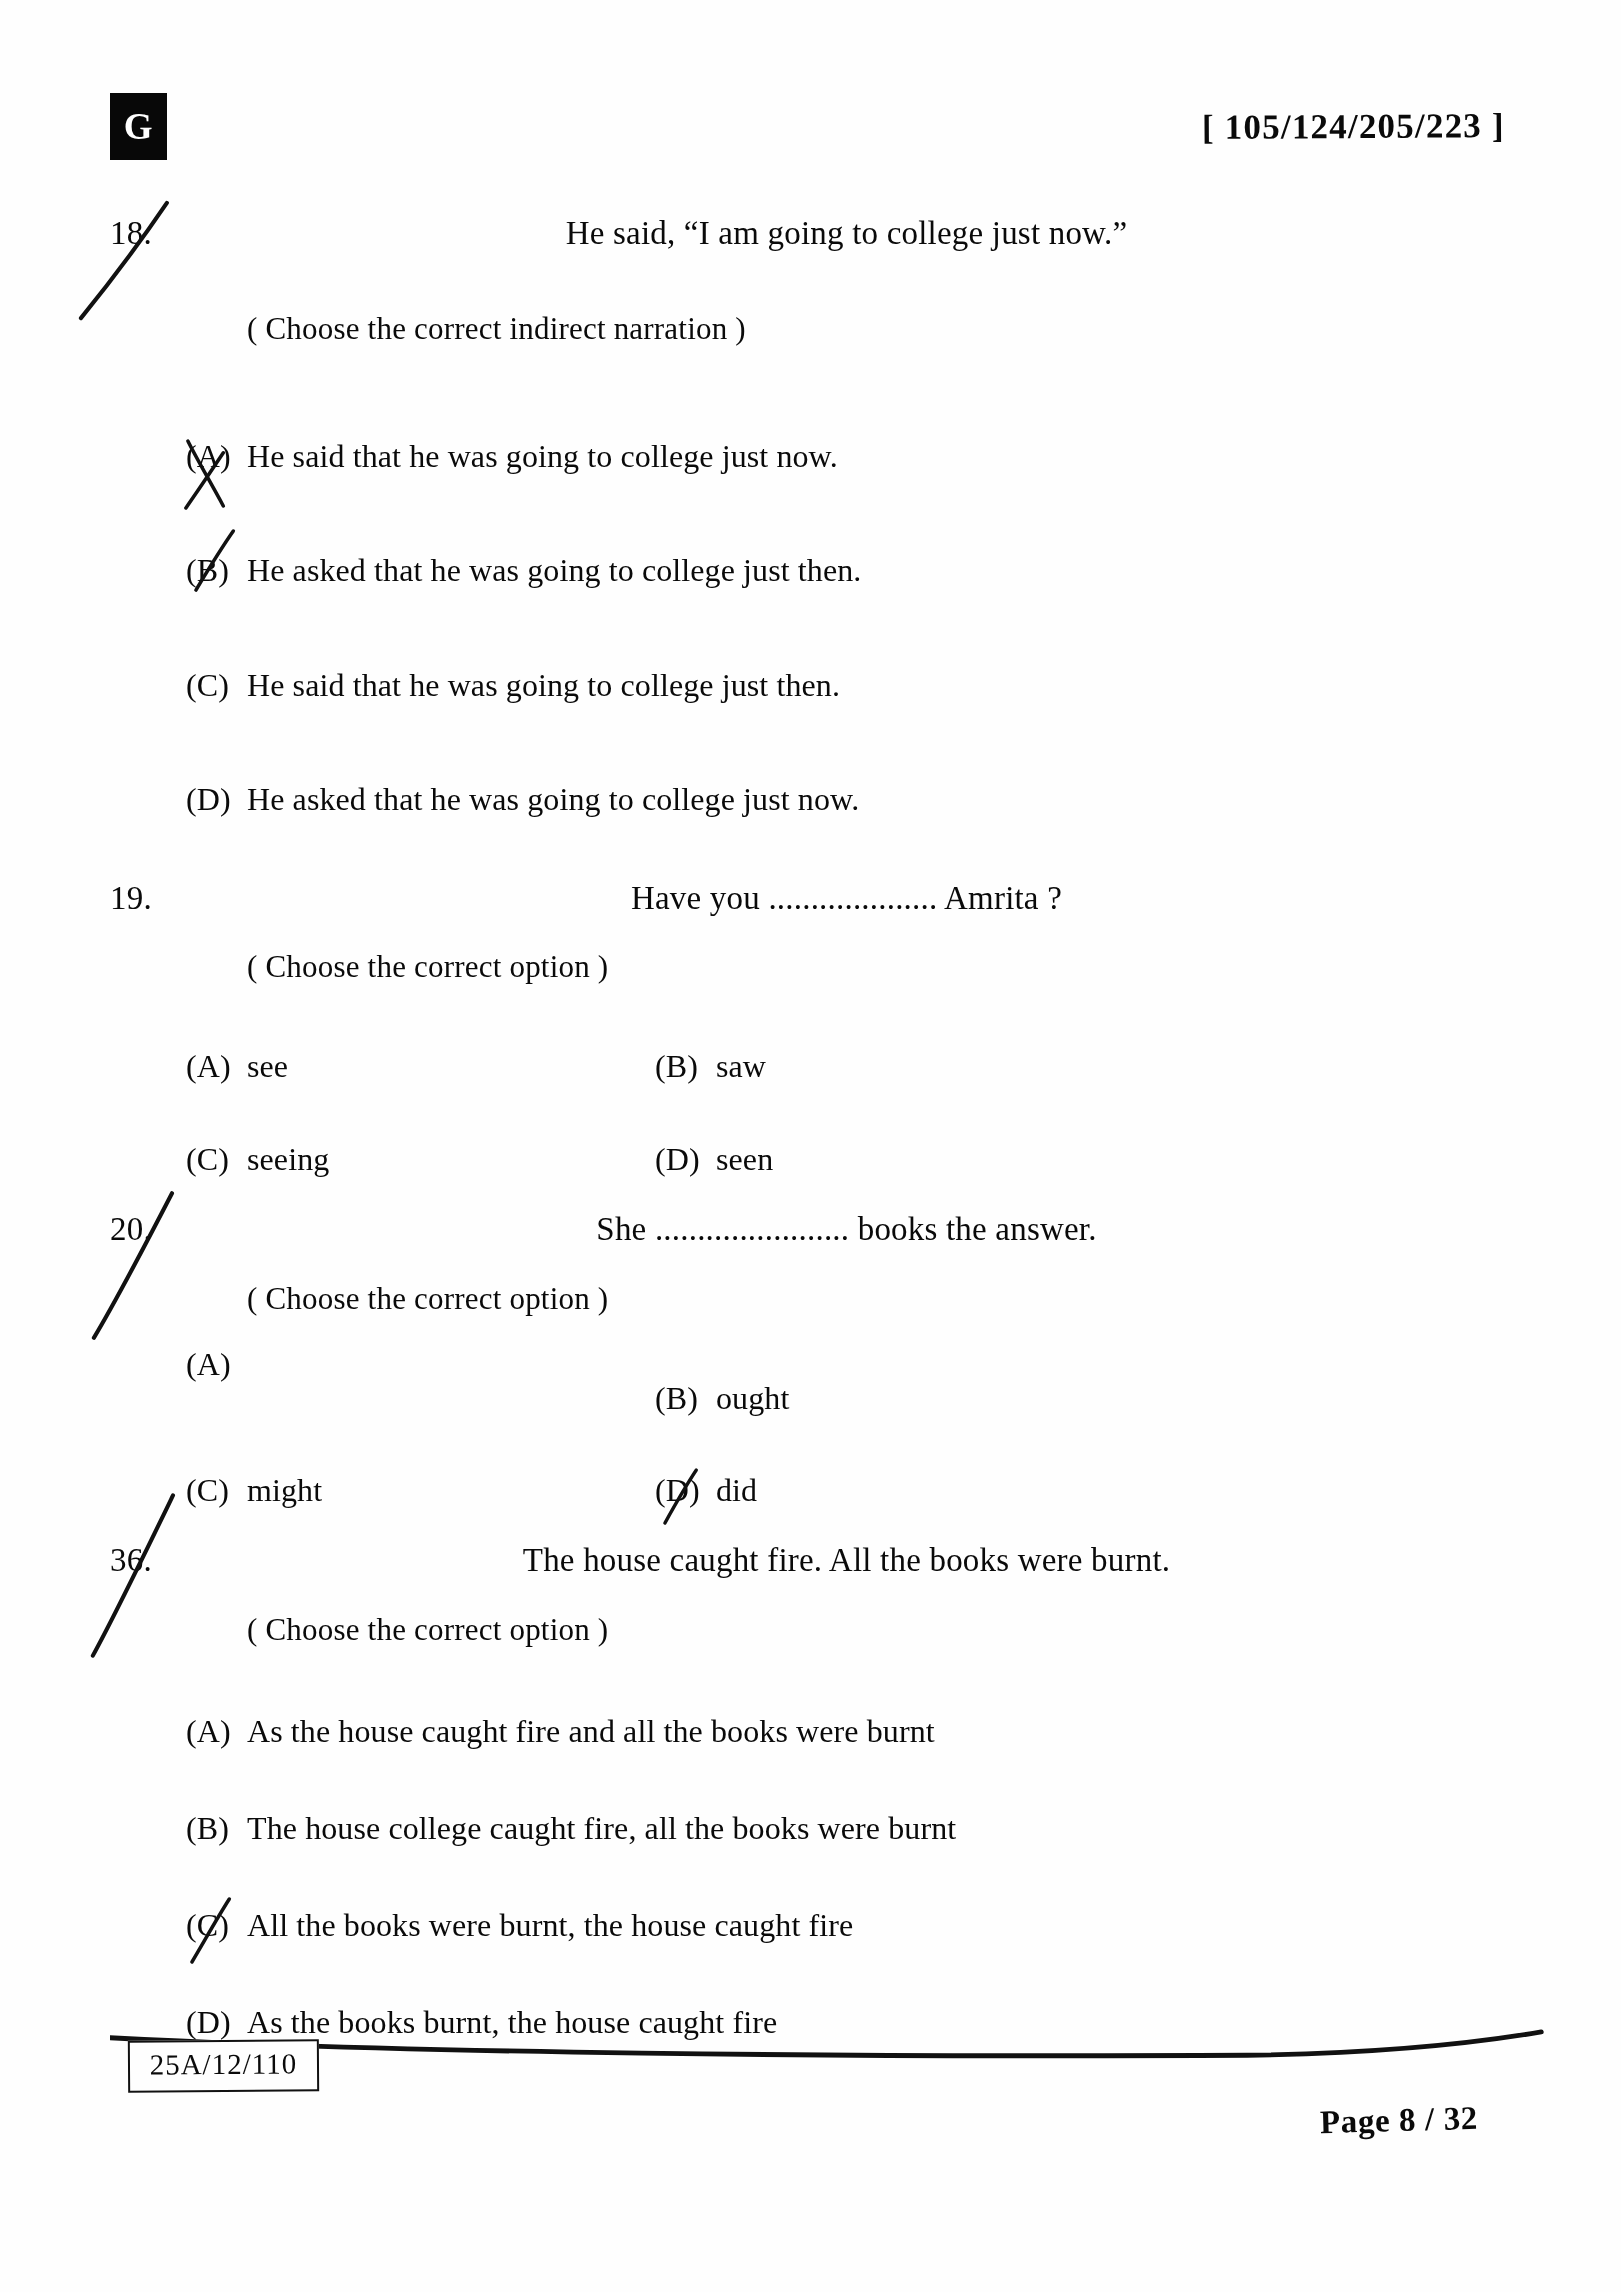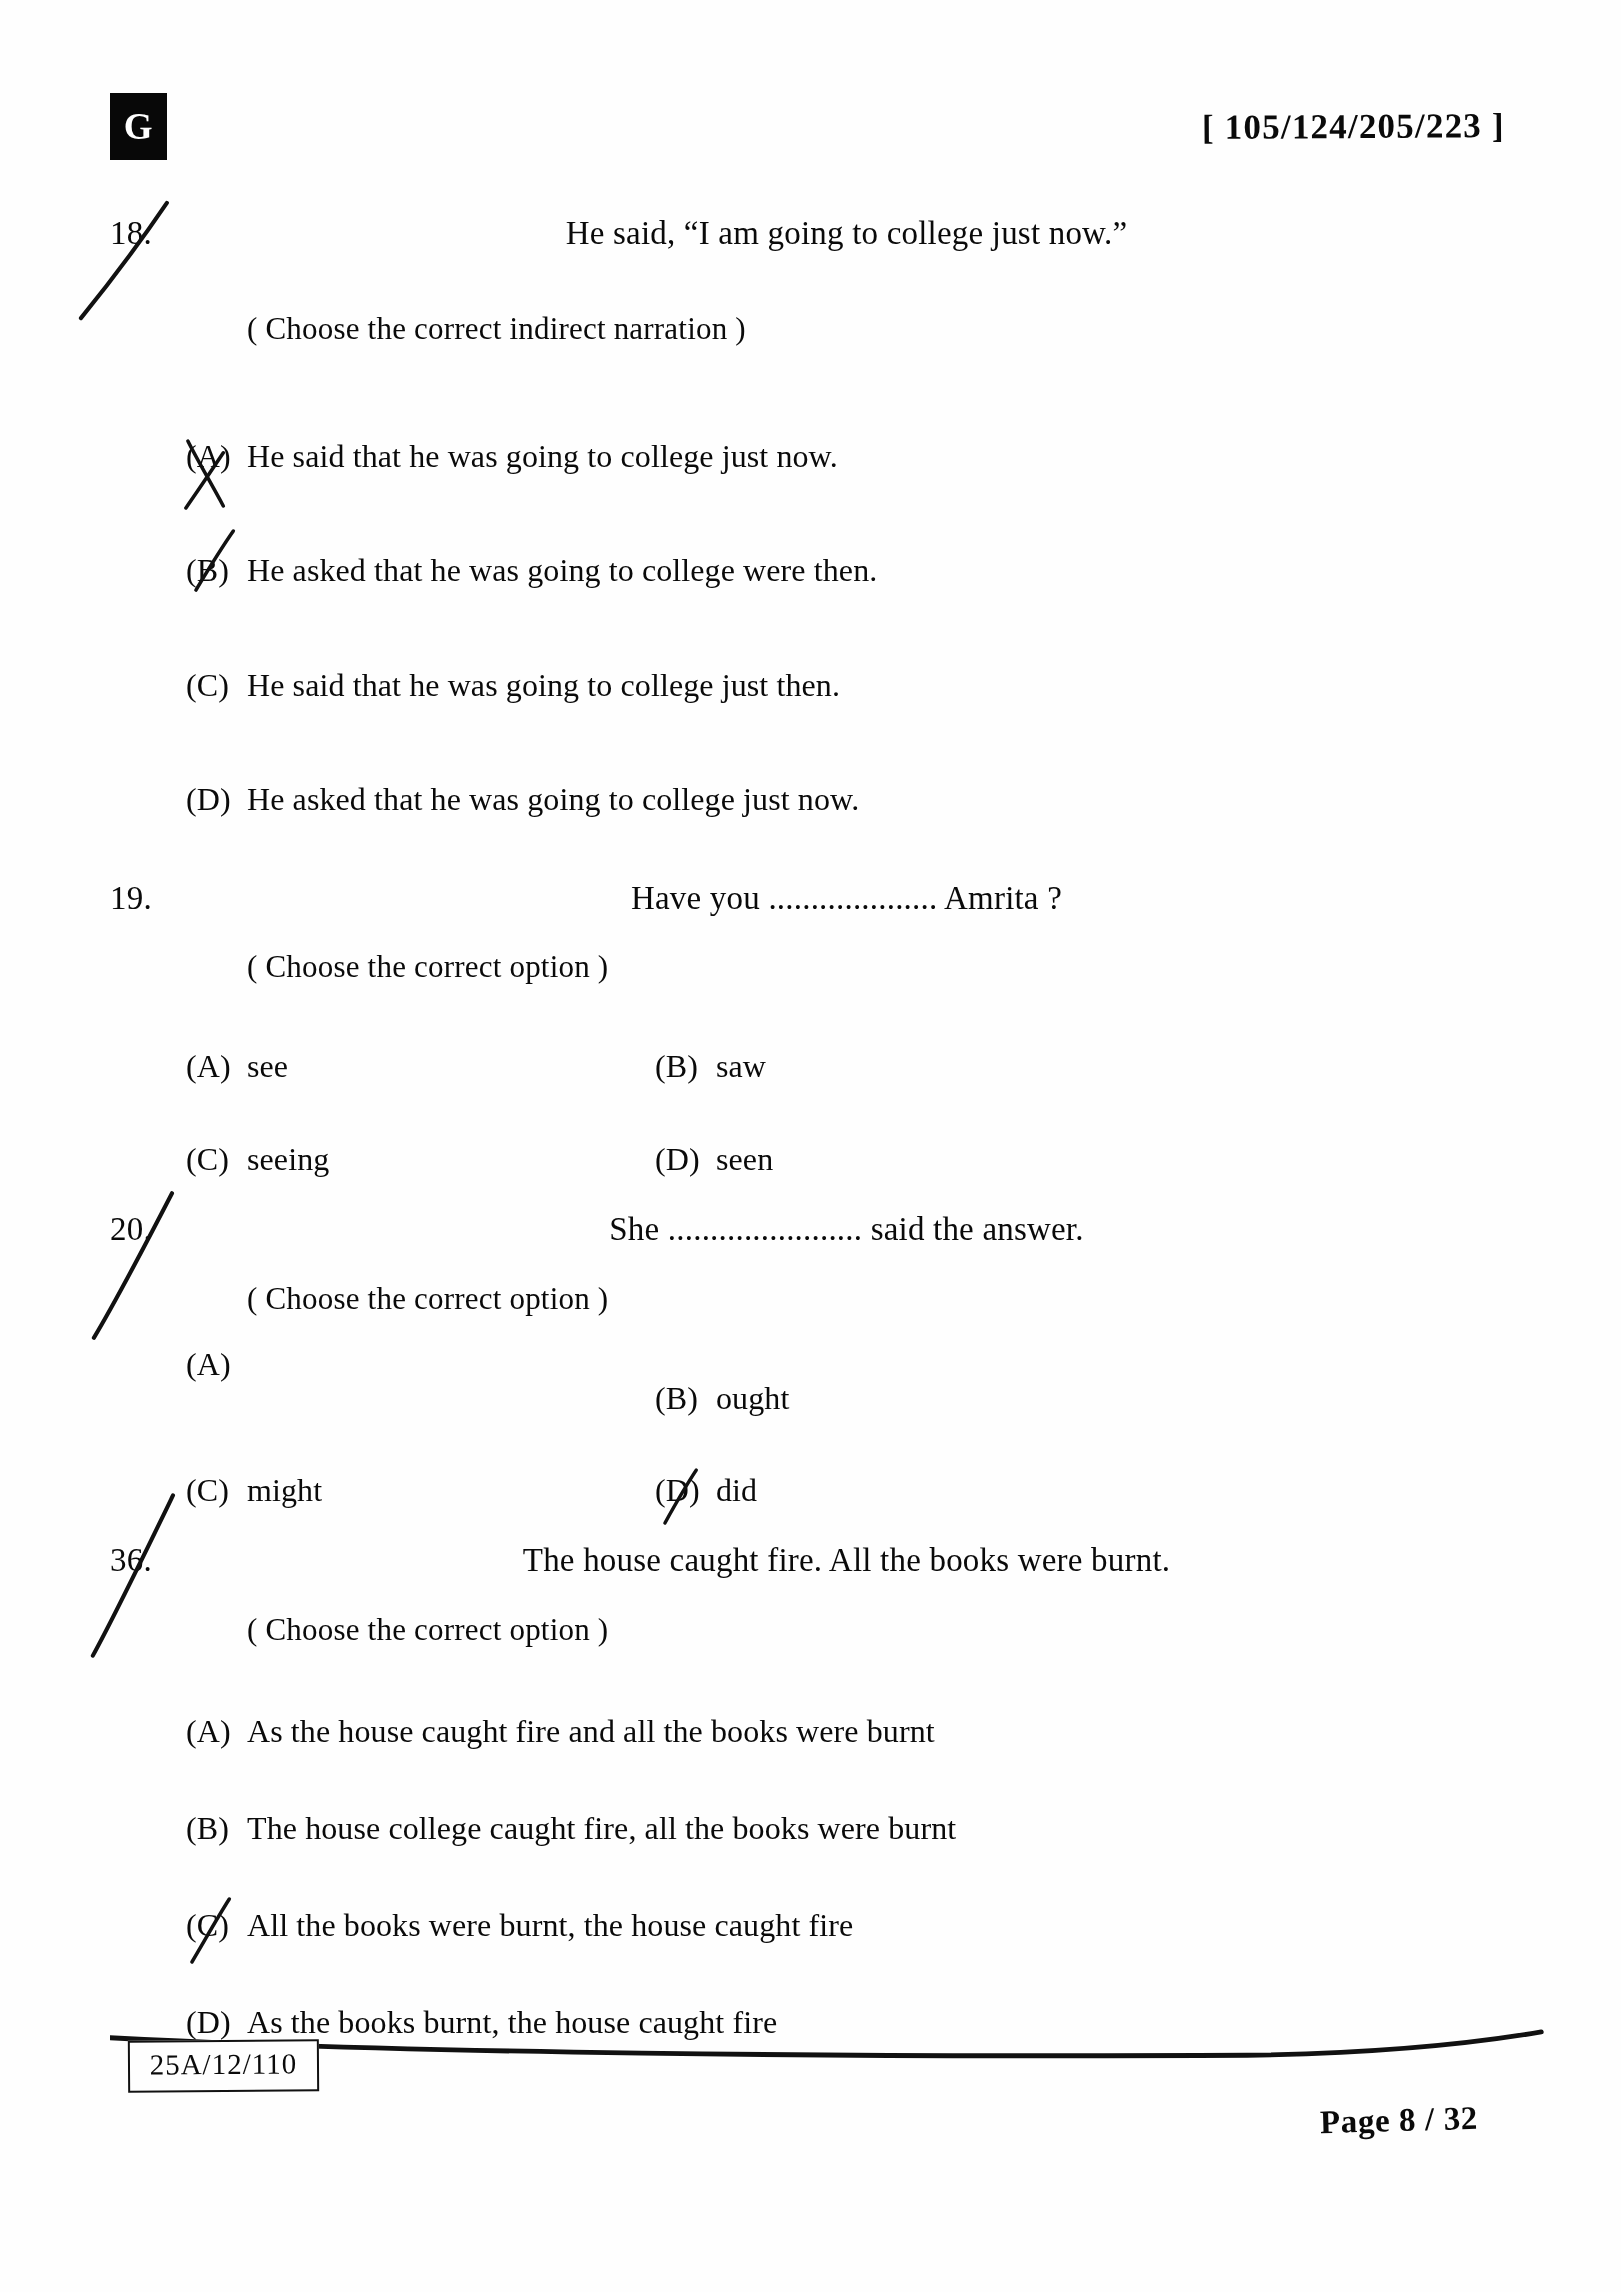--- a/index.html
+++ b/index.html
@@ -213,21 +213,21 @@
       </div>
 
       <div class="gap-b"></div>
 
       <div class="opt-row">
         <div class="opt-label">(B)<div class="pen" style="left:5.9px; top:-21.6px; width:59px; height:69px;">
             <svg width="59" height="69" viewBox="0 0 60 70">
               <path d="M4 62 C 16 42, 28 22, 42 2" stroke-width="3.6"></path>
             </svg>
           </div></div>
-        <div class="opt-text">He asked that he was going to college were then.</div>
+        <div class="opt-text">He asked that he was going to college just then.</div>
       </div>
 
       <div class="gap-b"></div>
 
       <div class="opt-row">
         <div class="opt-label">(C)</div>
         <div class="opt-text">He said that he was going to college just then.</div>
       </div>
 
       <div class="gap-b"></div>
@@ -273,21 +273,21 @@
           <div class="opt-text">seen</div>
         </div>
       </div>
     </div>
 
     <div class="gap-c"></div>
 
     <div class="question">
       <div class="q-stem">
         <div class="q-num">20.</div>
-        <div class="q-text">She ....................... said the answer.</div>
+        <div class="q-text">She ....................... books the answer.</div>
       </div>
 
       <div class="pen" style="left:-21.6px; top:-17.6px; width:127px; height:157px;">
         <svg width="127" height="157" viewBox="0 0 130 160">
           <path d="M6 152 C 30 112, 56 62, 86 4" stroke-width="4.2"></path>
         </svg>
       </div>
 
       <div class="gap-c"></div>
       <div class="q-instruction">( Choose the correct option )</div>

